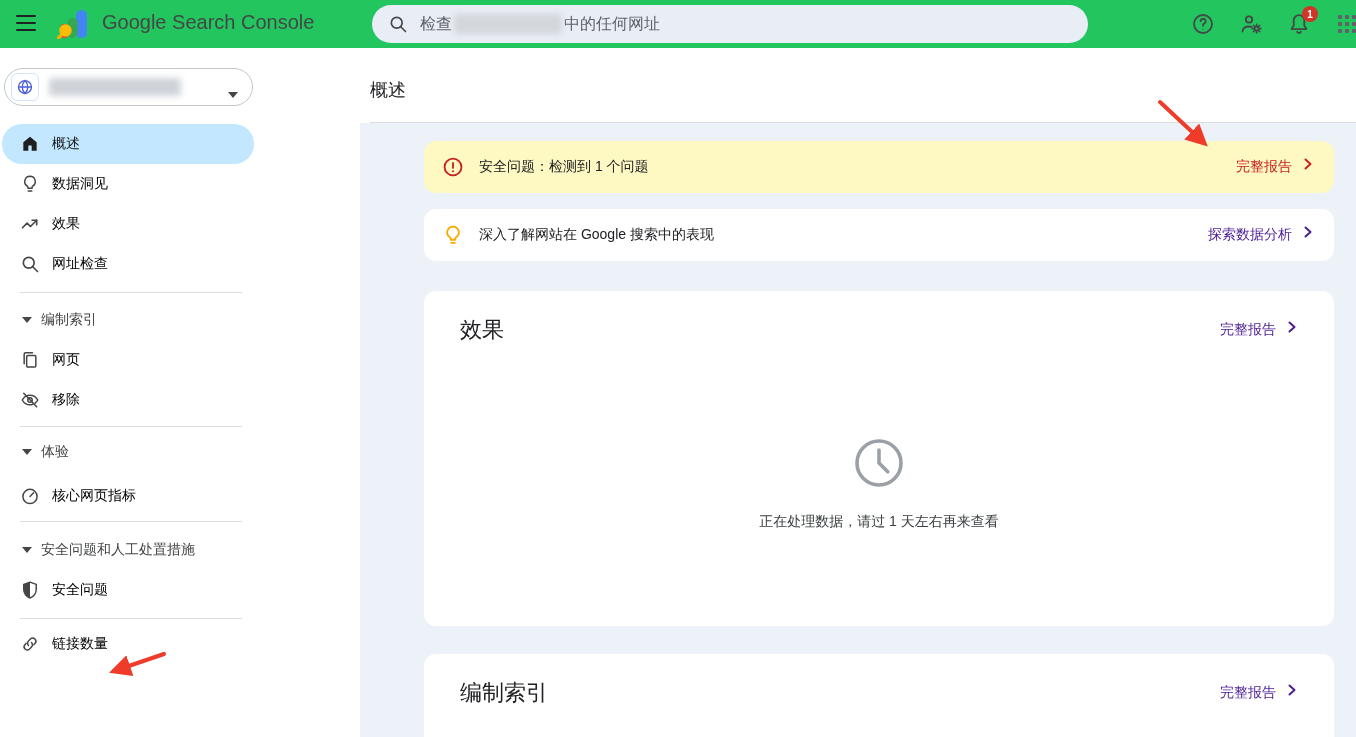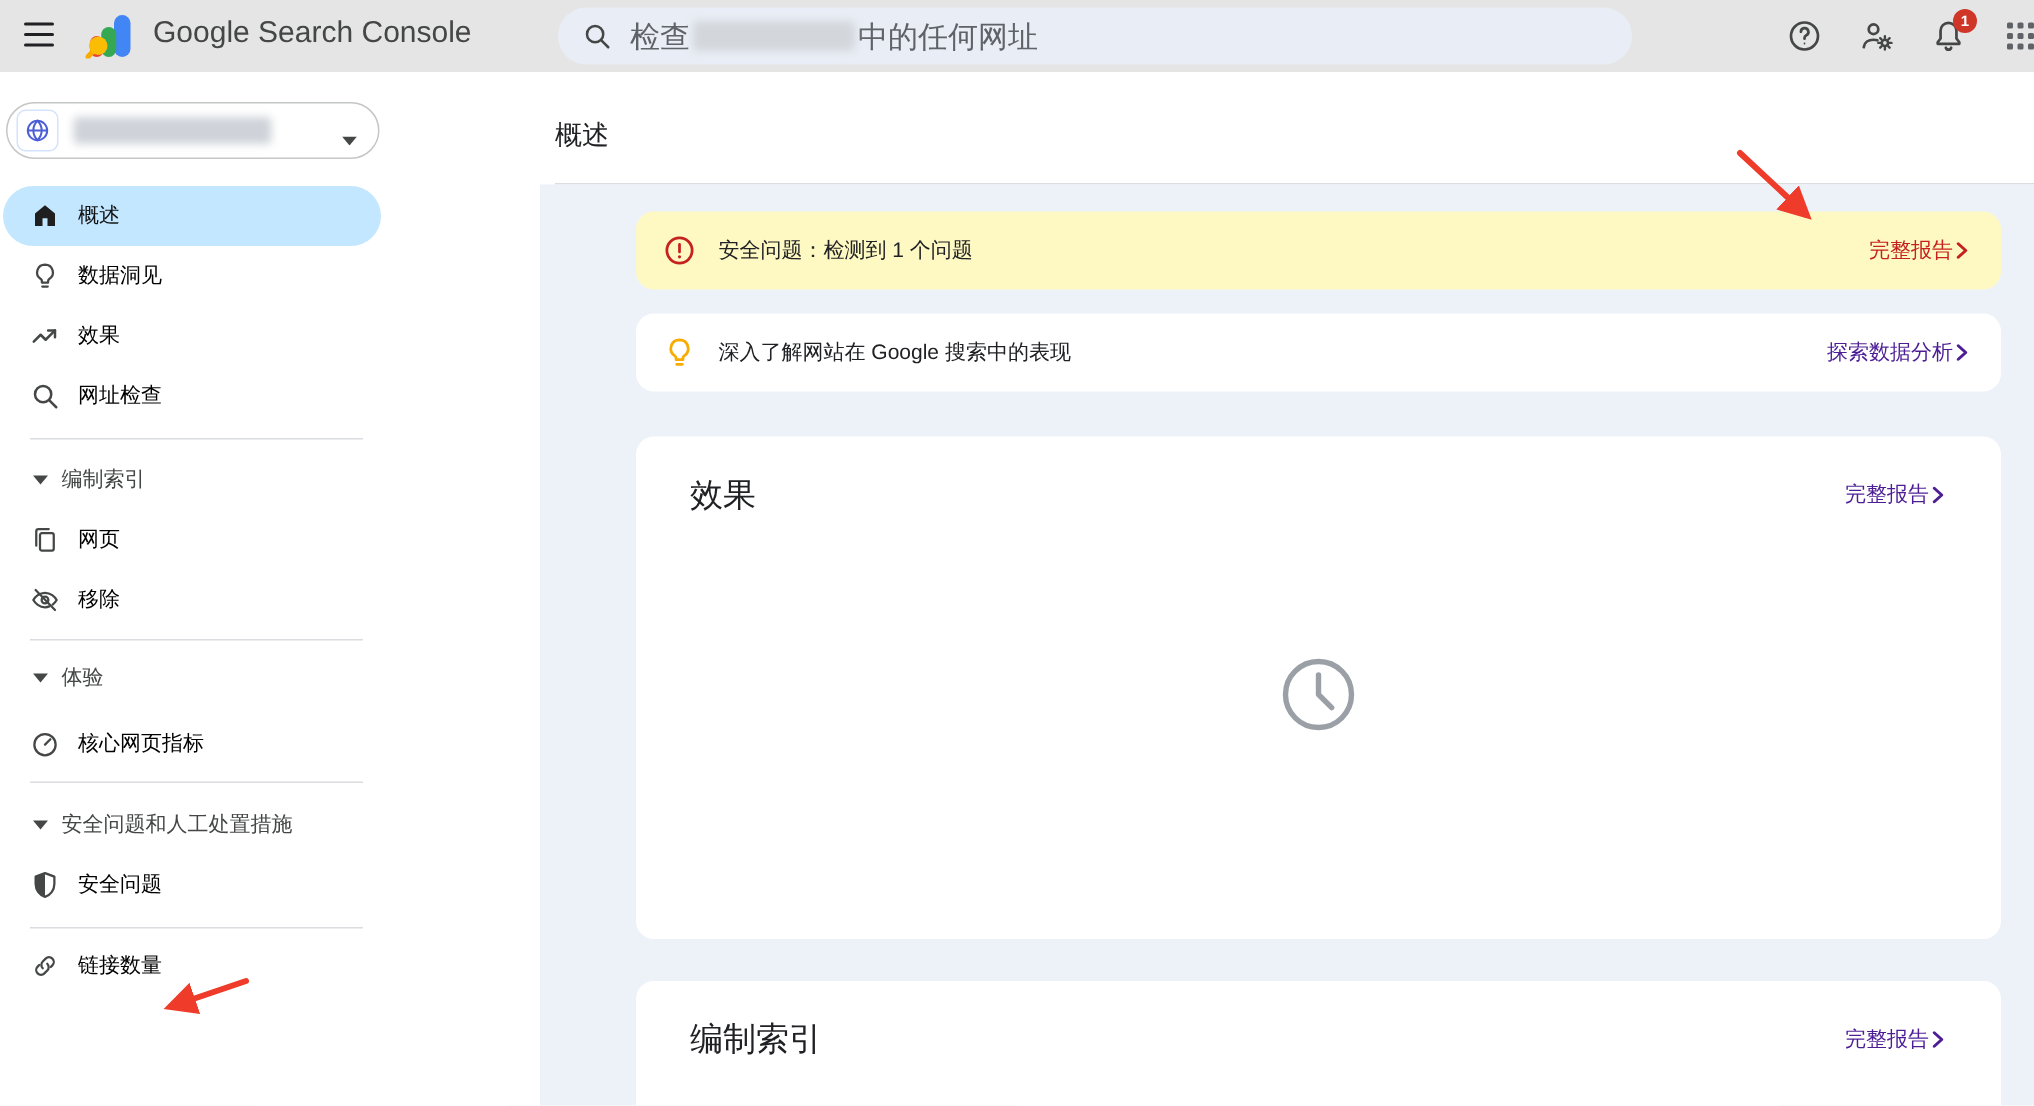--- a/index.html
+++ b/index.html
@@ -1,29 +1,29 @@
 <!DOCTYPE html>
 <html><head>
 <meta charset="utf-8">
 <style>
   * { margin:0; padding:0; box-sizing:border-box; }
   html,body { width:1356px; height:737px; overflow:hidden; }
   body { font-family:"Liberation Sans",sans-serif; background:#fff; color:#202124; position:relative; }
 
   
-  .topbar { position:absolute; left:0; top:0; width:1356px; height:48px; background:#e5e5e5; z-index:10; }
+  .topbar { position:absolute; left:0; top:0; width:1356px; height:48px; background:#22c55e; z-index:10; }
   .hamburger { position:absolute; left:16px; top:15px; width:20px; height:16px; cursor:pointer; background:none; border:none; }
   .hamburger span { display:block; width:20px; height:2px; background:#202124; border-radius:1px; position:absolute; left:0; }
   .hamburger span:nth-child(1){ top:0; } .hamburger span:nth-child(2){ top:7px; } .hamburger span:nth-child(3){ top:14px; }
   .logo-wrap { position:absolute; left:57px; top:9px; width:36px; height:30px; }
   .app-title { position:absolute; left:102px; top:11px; font-size:20px; color:#444746; white-space:nowrap; }
 
   .searchbar { position:absolute; left:372px; top:5px; width:716px; height:38px; border-radius:19px; background:#e9eef6; display:flex; align-items:center; padding:0 16px; cursor:text; }
   .searchbar .s-icon { width:20px; height:20px; color:#444746; flex:0 0 auto; }
-  .search-text { margin-left:12px; font-size:20px; color:#5f6368; display:flex; align-items:center; white-space:nowrap; }
+  .search-text { margin-left:12px; font-size:16px; color:#5f6368; display:flex; align-items:center; white-space:nowrap; }
   .redact { display:inline-block; background:#d3d6db; border-radius:3px; filter:blur(3px); }
   .search-redact { width:108px; height:20px; margin:0 2px; }
 
   .topbar-actions { position:absolute; left:1191px; top:12px; display:flex; gap:24px; }
   .tb-icon { width:24px; height:24px; color:#444746; position:relative; cursor:pointer; }
   .tb-icon svg { width:24px; height:24px; }
   .badge { position:absolute; top:-6px; right:-7px; min-width:16px; height:16px; border-radius:8px; background:#d03628; color:#fff; font-size:10px; font-weight:700; display:flex; align-items:center; justify-content:center; padding:0 4px; }
 
   
   .sidebar { position:absolute; left:0; top:48px; width:360px; height:689px; background:#fff; z-index:5; }
@@ -58,21 +58,21 @@
   .content { position:absolute; top:75px; left:0; right:0; bottom:0; background:#edf2f9; padding:18px 22px 0 64px; overflow:hidden; }
 
   .banner { height:52px; border-radius:12px; display:flex; align-items:center; padding:0 20px 0 18px; }
   .banner-red { background:#fef9c3; }
   .banner-white { background:#fff; margin-top:16px; }
   .banner-icon { width:22px; height:22px; flex:0 0 auto; display:flex; }
   .banner-icon svg { width:22px; height:22px; }
   .icon-red { color:#c5221f; }
   .icon-yellow { color:#f9ab00; }
   .banner-text { margin-left:15px; font-size:14px; color:#202124; }
-  .report-link { margin-left:auto; display:flex; align-items:center; gap:0; font-size:14px; font-weight:500; cursor:pointer; text-decoration:none; }
+  .report-link { margin-left:auto; display:flex; gap:10px; font-size:14px; font-weight:500; cursor:pointer; text-decoration:none; }
   .link-red { color:#c5221f; } .link-blue { color:#4c1d95; }
   .chev { width:12px; height:12px; display:flex; }
   .chev svg { width:12px; height:12px; }
 
   .card { background:#fff; border-radius:12px; padding:24px 36px; position:relative; }
   .card-perf { margin-top:30px; height:335px; }
   .card-index { margin-top:28px; height:160px; }
   .card-head { display:flex; align-items:center; }
   .card-title { font-size:22px; font-weight:400; color:#202124; }
   .processing { position:absolute; left:0; right:0; top:146px; text-align:center; }
@@ -355,20 +355,21 @@
                 <path d="M3.5 1.5 8.5 6l-5 4.5" stroke-linecap="round" stroke-linejoin="round"></path>
               </svg>
             </span>
         </a>
       </div>
       <div class="processing">
         <svg class="clock" viewBox="0 0 52 52" fill="none" stroke="currentColor">
             <circle cx="26" cy="26" r="22" stroke-width="3.6"></circle>
             <path d="M26 13v13l8.8 8.8" stroke-width="3.6" stroke-linecap="round" stroke-linejoin="round"></path>
           </svg>
+        <div class="processing-text">正在处理数据，请过 1 天左右再来查看</div>
       </div>
     </section>
 
     <section class="card card-index">
       <div class="card-head">
         <span class="card-title">编制索引</span>
         <a class="report-link link-blue">
           <span>完整报告</span>
           <span class="chev">
               <svg viewBox="0 0 12 12" fill="none" stroke="currentColor" stroke-width="2">

